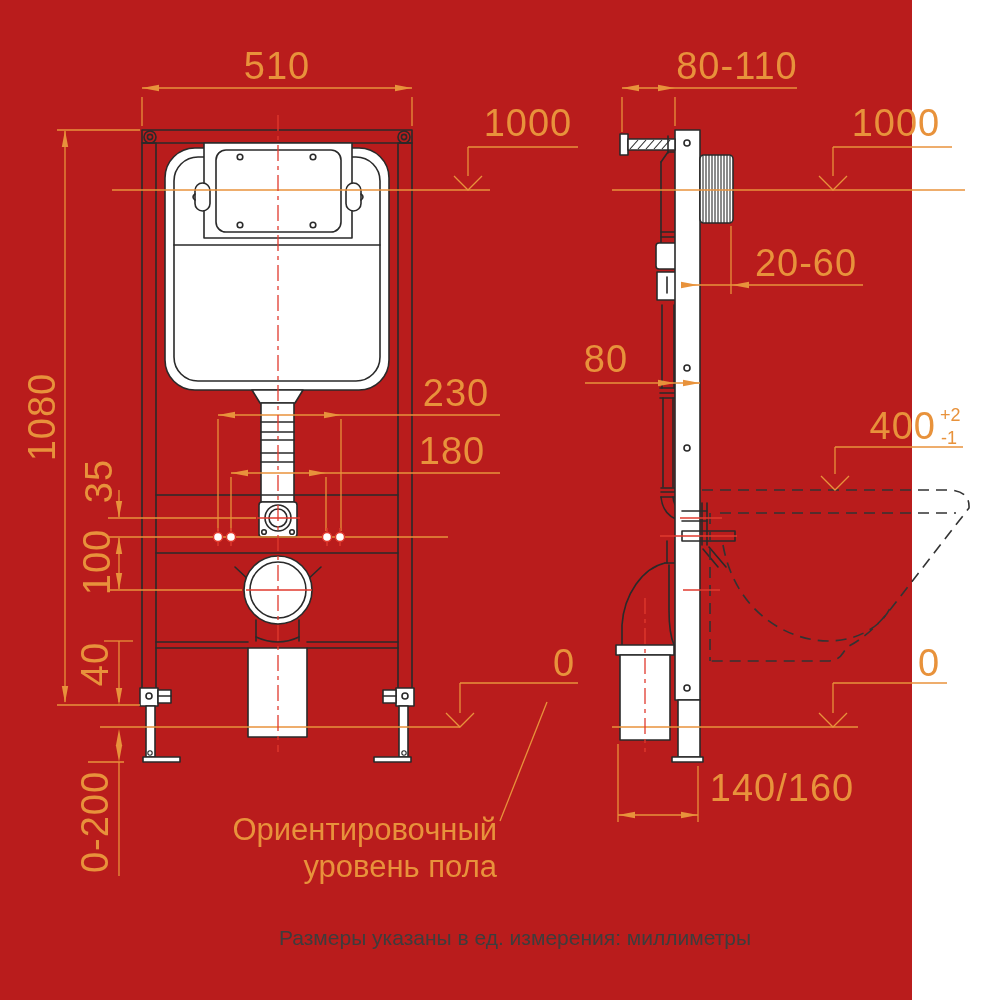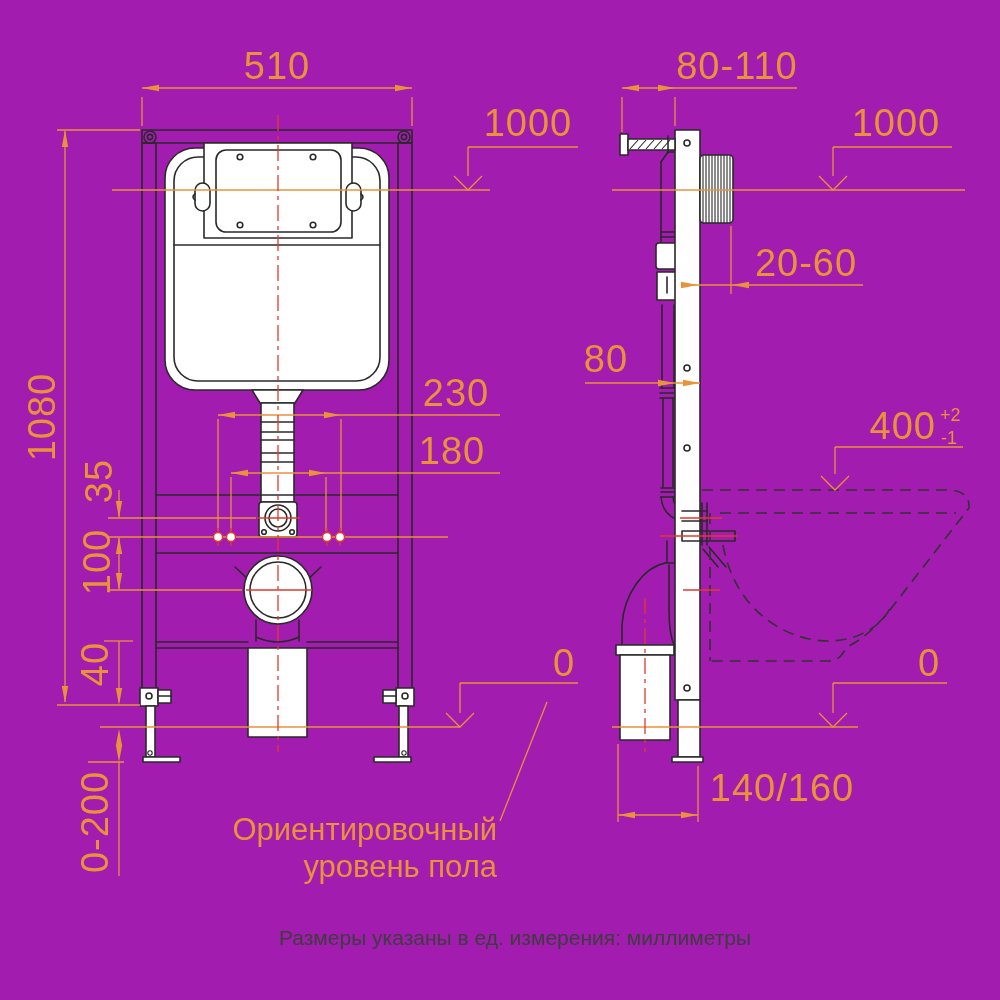--- a/index.html
+++ b/index.html
@@ -1,16 +1,16 @@
 <!DOCTYPE html>
 <html><head>
 <meta charset="utf-8">
 <style>
   html,body{margin:0;padding:0;background:#ffffff;}
-  .stage{width:1000px;height:1000px;position:relative;background:#a21caf;font-family:"Liberation Sans",sans-serif;}
+  .stage{width:912px;height:1000px;position:relative;background:#b91c1c;font-family:"Liberation Sans",sans-serif;}
   svg{position:absolute;left:0;top:0;}
   text{font-family:"Liberation Sans",sans-serif;}
   .dimtxt{fill:#e8923b;font-size:38px;letter-spacing:1px;}
   .dimtxt-sm{fill:#e8923b;font-size:18px;letter-spacing:0;}
   .notetxt{fill:#e8923b;font-size:31px;}
   .captxt{fill:#3d3d3d;font-size:21px;}
   .blk{stroke:#2a2a2a;stroke-width:1.6;fill:none;stroke-linecap:round;stroke-linejoin:round;}
   .blkw{stroke:#2a2a2a;stroke-width:1.6;fill:#ffffff;stroke-linejoin:round;}
   .blkthin{stroke:#2a2a2a;stroke-width:1.1;fill:none;}
   .dash{stroke:#333333;stroke-width:1.6;fill:none;stroke-dasharray:11 7;}

